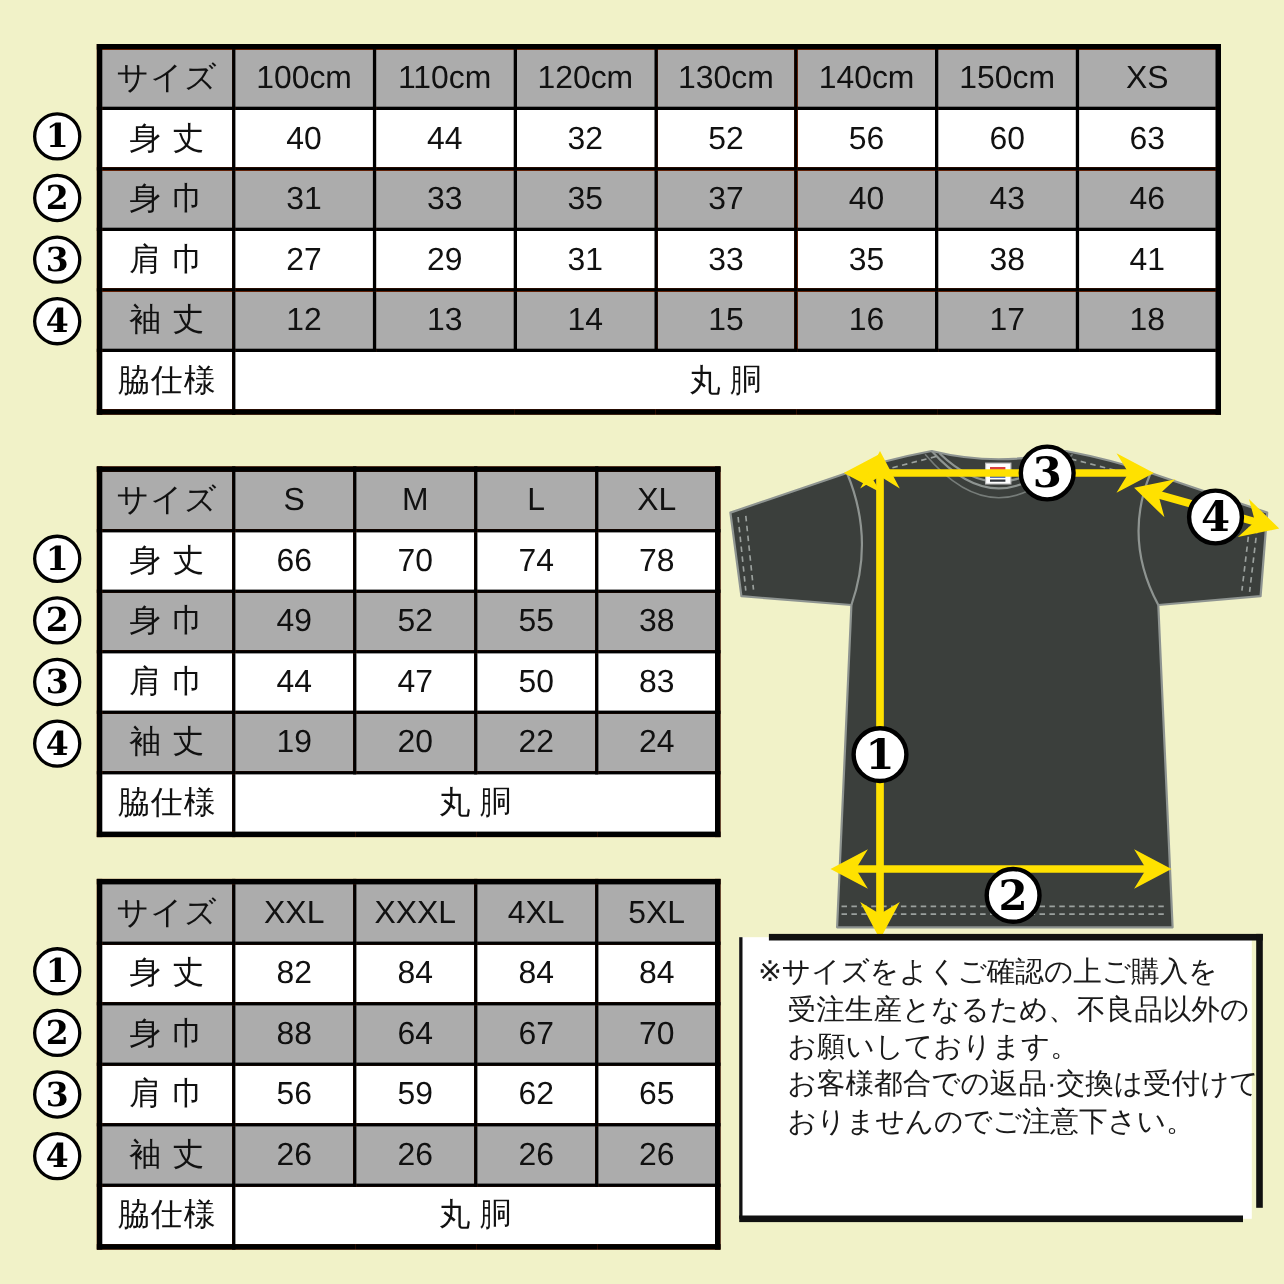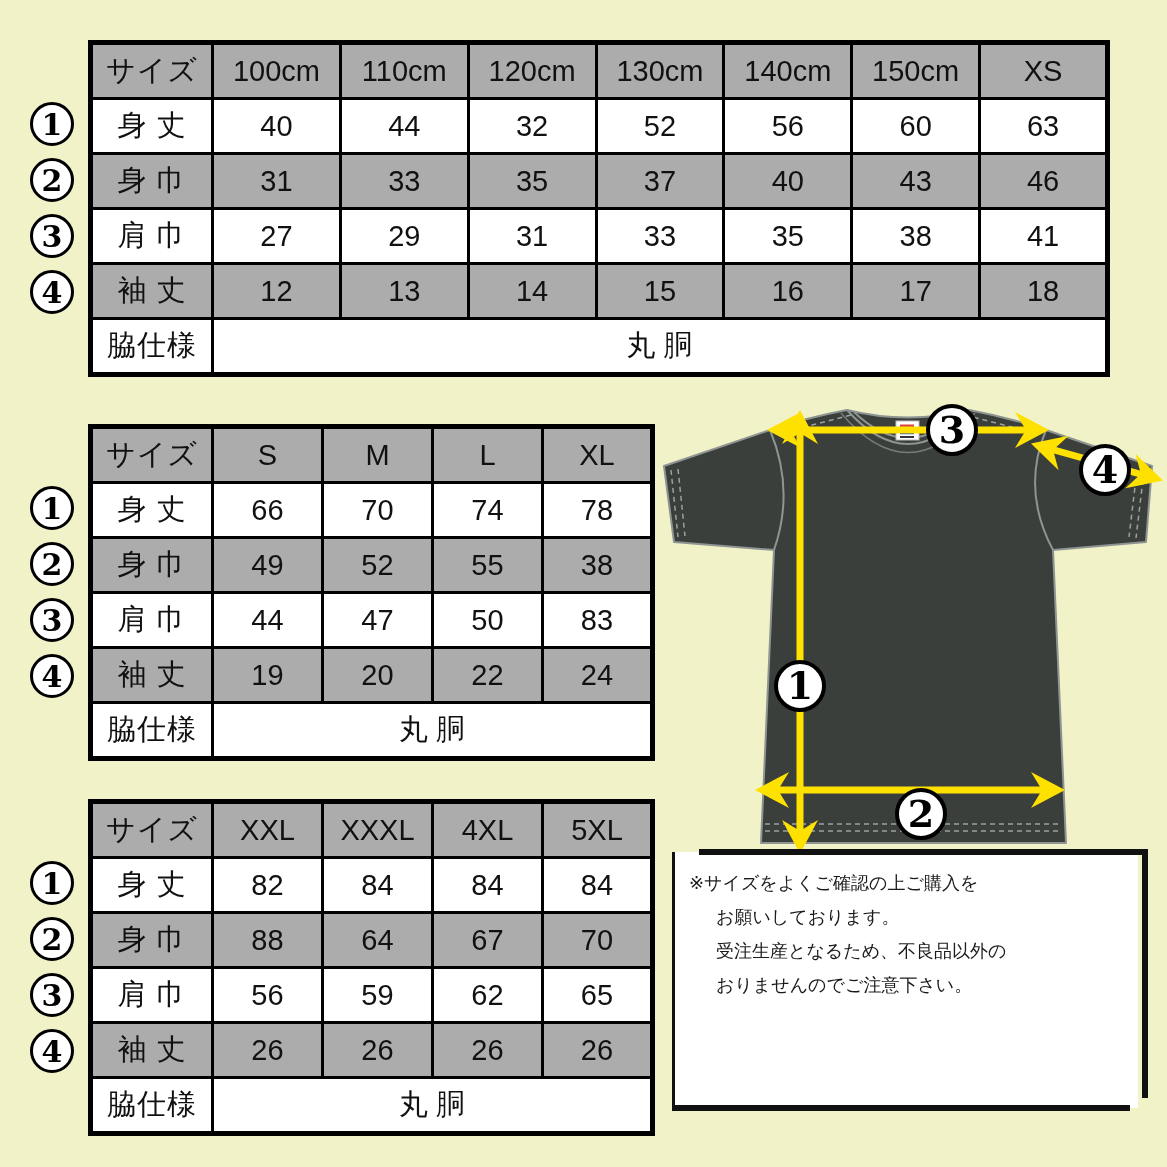--- a/index.html
+++ b/index.html
@@ -39,21 +39,21 @@
     font-family:"DejaVu Serif","Liberation Serif",serif;font-weight:bold;
     font-size:38px;fill:#000;text-anchor:middle;
   }
   
   .notice{
     position:absolute;left:672px;top:852px;width:466px;height:256px;
     box-sizing:border-box;background:#fff;border-left:3px solid #111;
     padding:14px 8px 0 14px;
   }
   .notice .line{
-    font-size:18px;line-height:34px;color:#1a1a1a;
+    font-size:26px;line-height:34px;color:#1a1a1a;
     padding-left:27px;white-space:nowrap;
   }
   .notice .line.first{padding-left:0}
   .nb{position:absolute;background:#111}
   .nb-top{left:24px;right:-10px;top:-3px;height:6px}
   .nb-right{right:-10px;top:-3px;bottom:10px;width:6px}
   .nb-bottom{left:-3px;right:8px;bottom:-3px;height:6px}
 </style>
 </head>
 <body>
@@ -306,16 +306,17 @@
     <text x="266" y="437" class="marker-text">2</text>
   </g>
 </svg>
 </div>
 
 <div class="notice">
   <div class="nb nb-top"></div>
   <div class="nb nb-right"></div>
   <div class="nb nb-bottom"></div>
   <div class="line first">※サイズをよくご確認の上ご購入を</div>
+  <div class="line">受注生産となるため、不良品以外の</div>
   <div class="line">お願いしております。</div>
-  <div class="line">受注生産となるため、不良品以外の</div>
+  <div class="line">お客様都合での返品·交換は受付けて</div>
   <div class="line">おりませんのでご注意下さい。</div>
 </div>
 
 </body></html>

